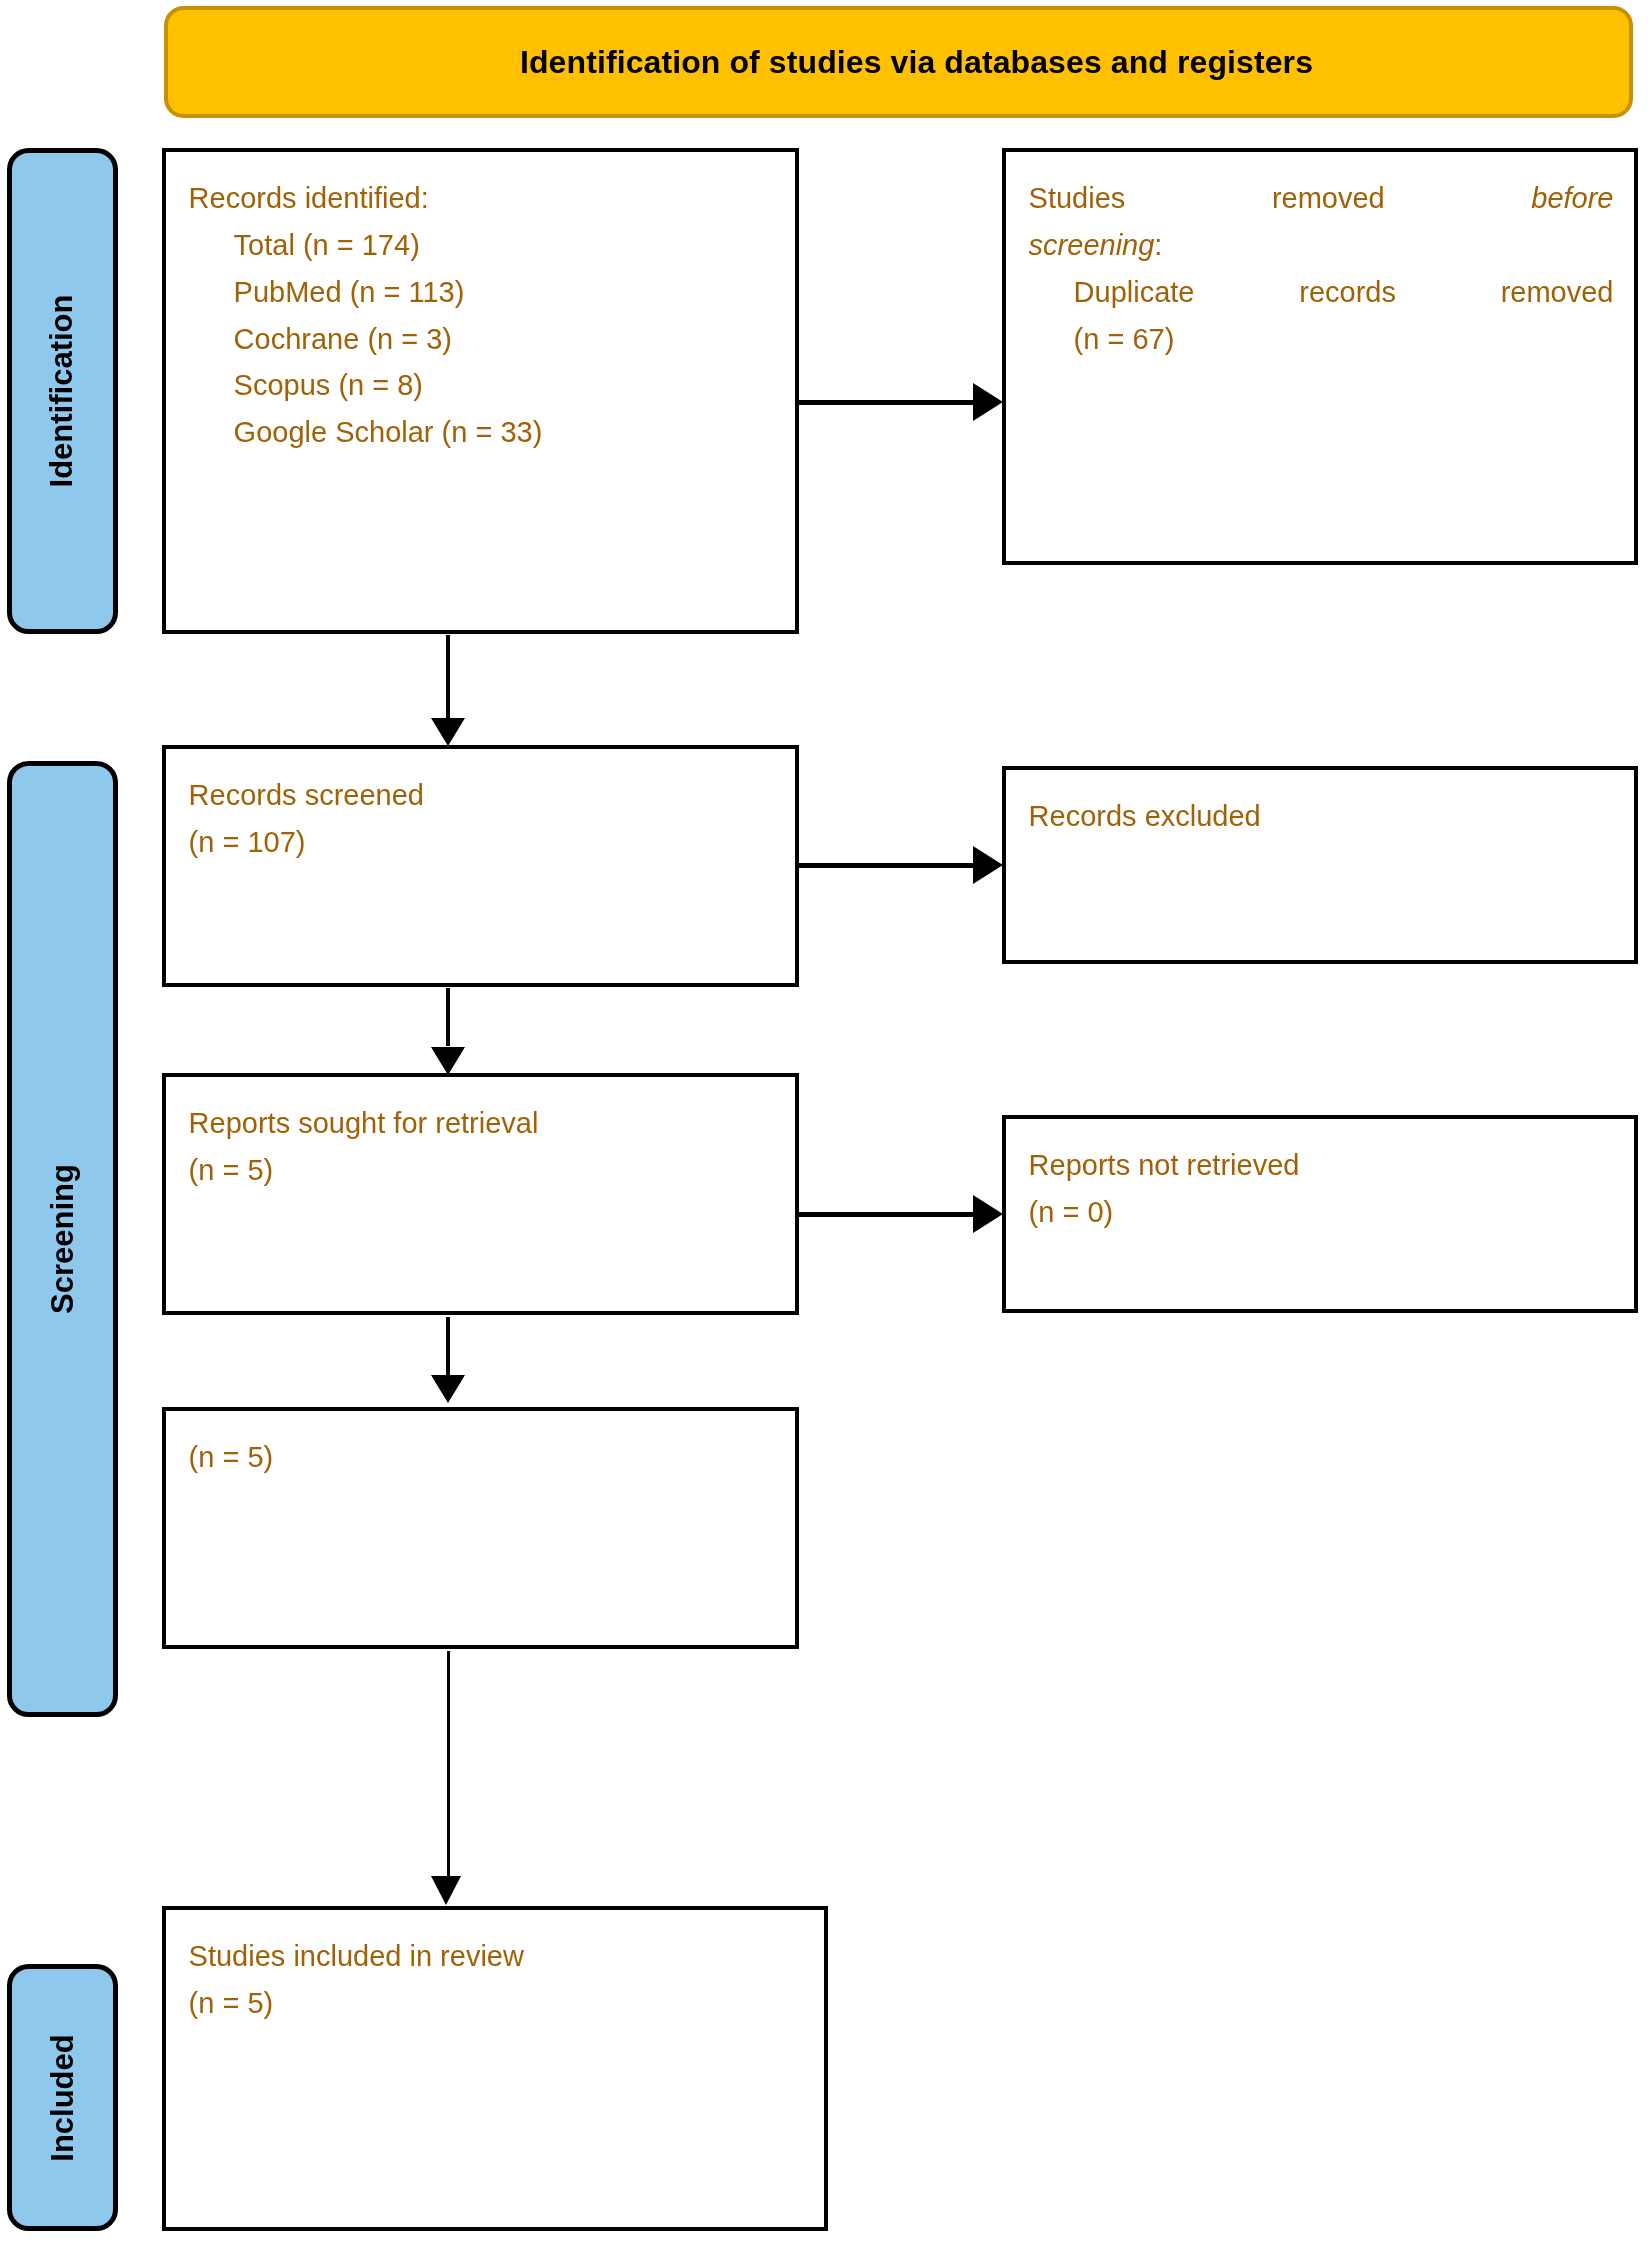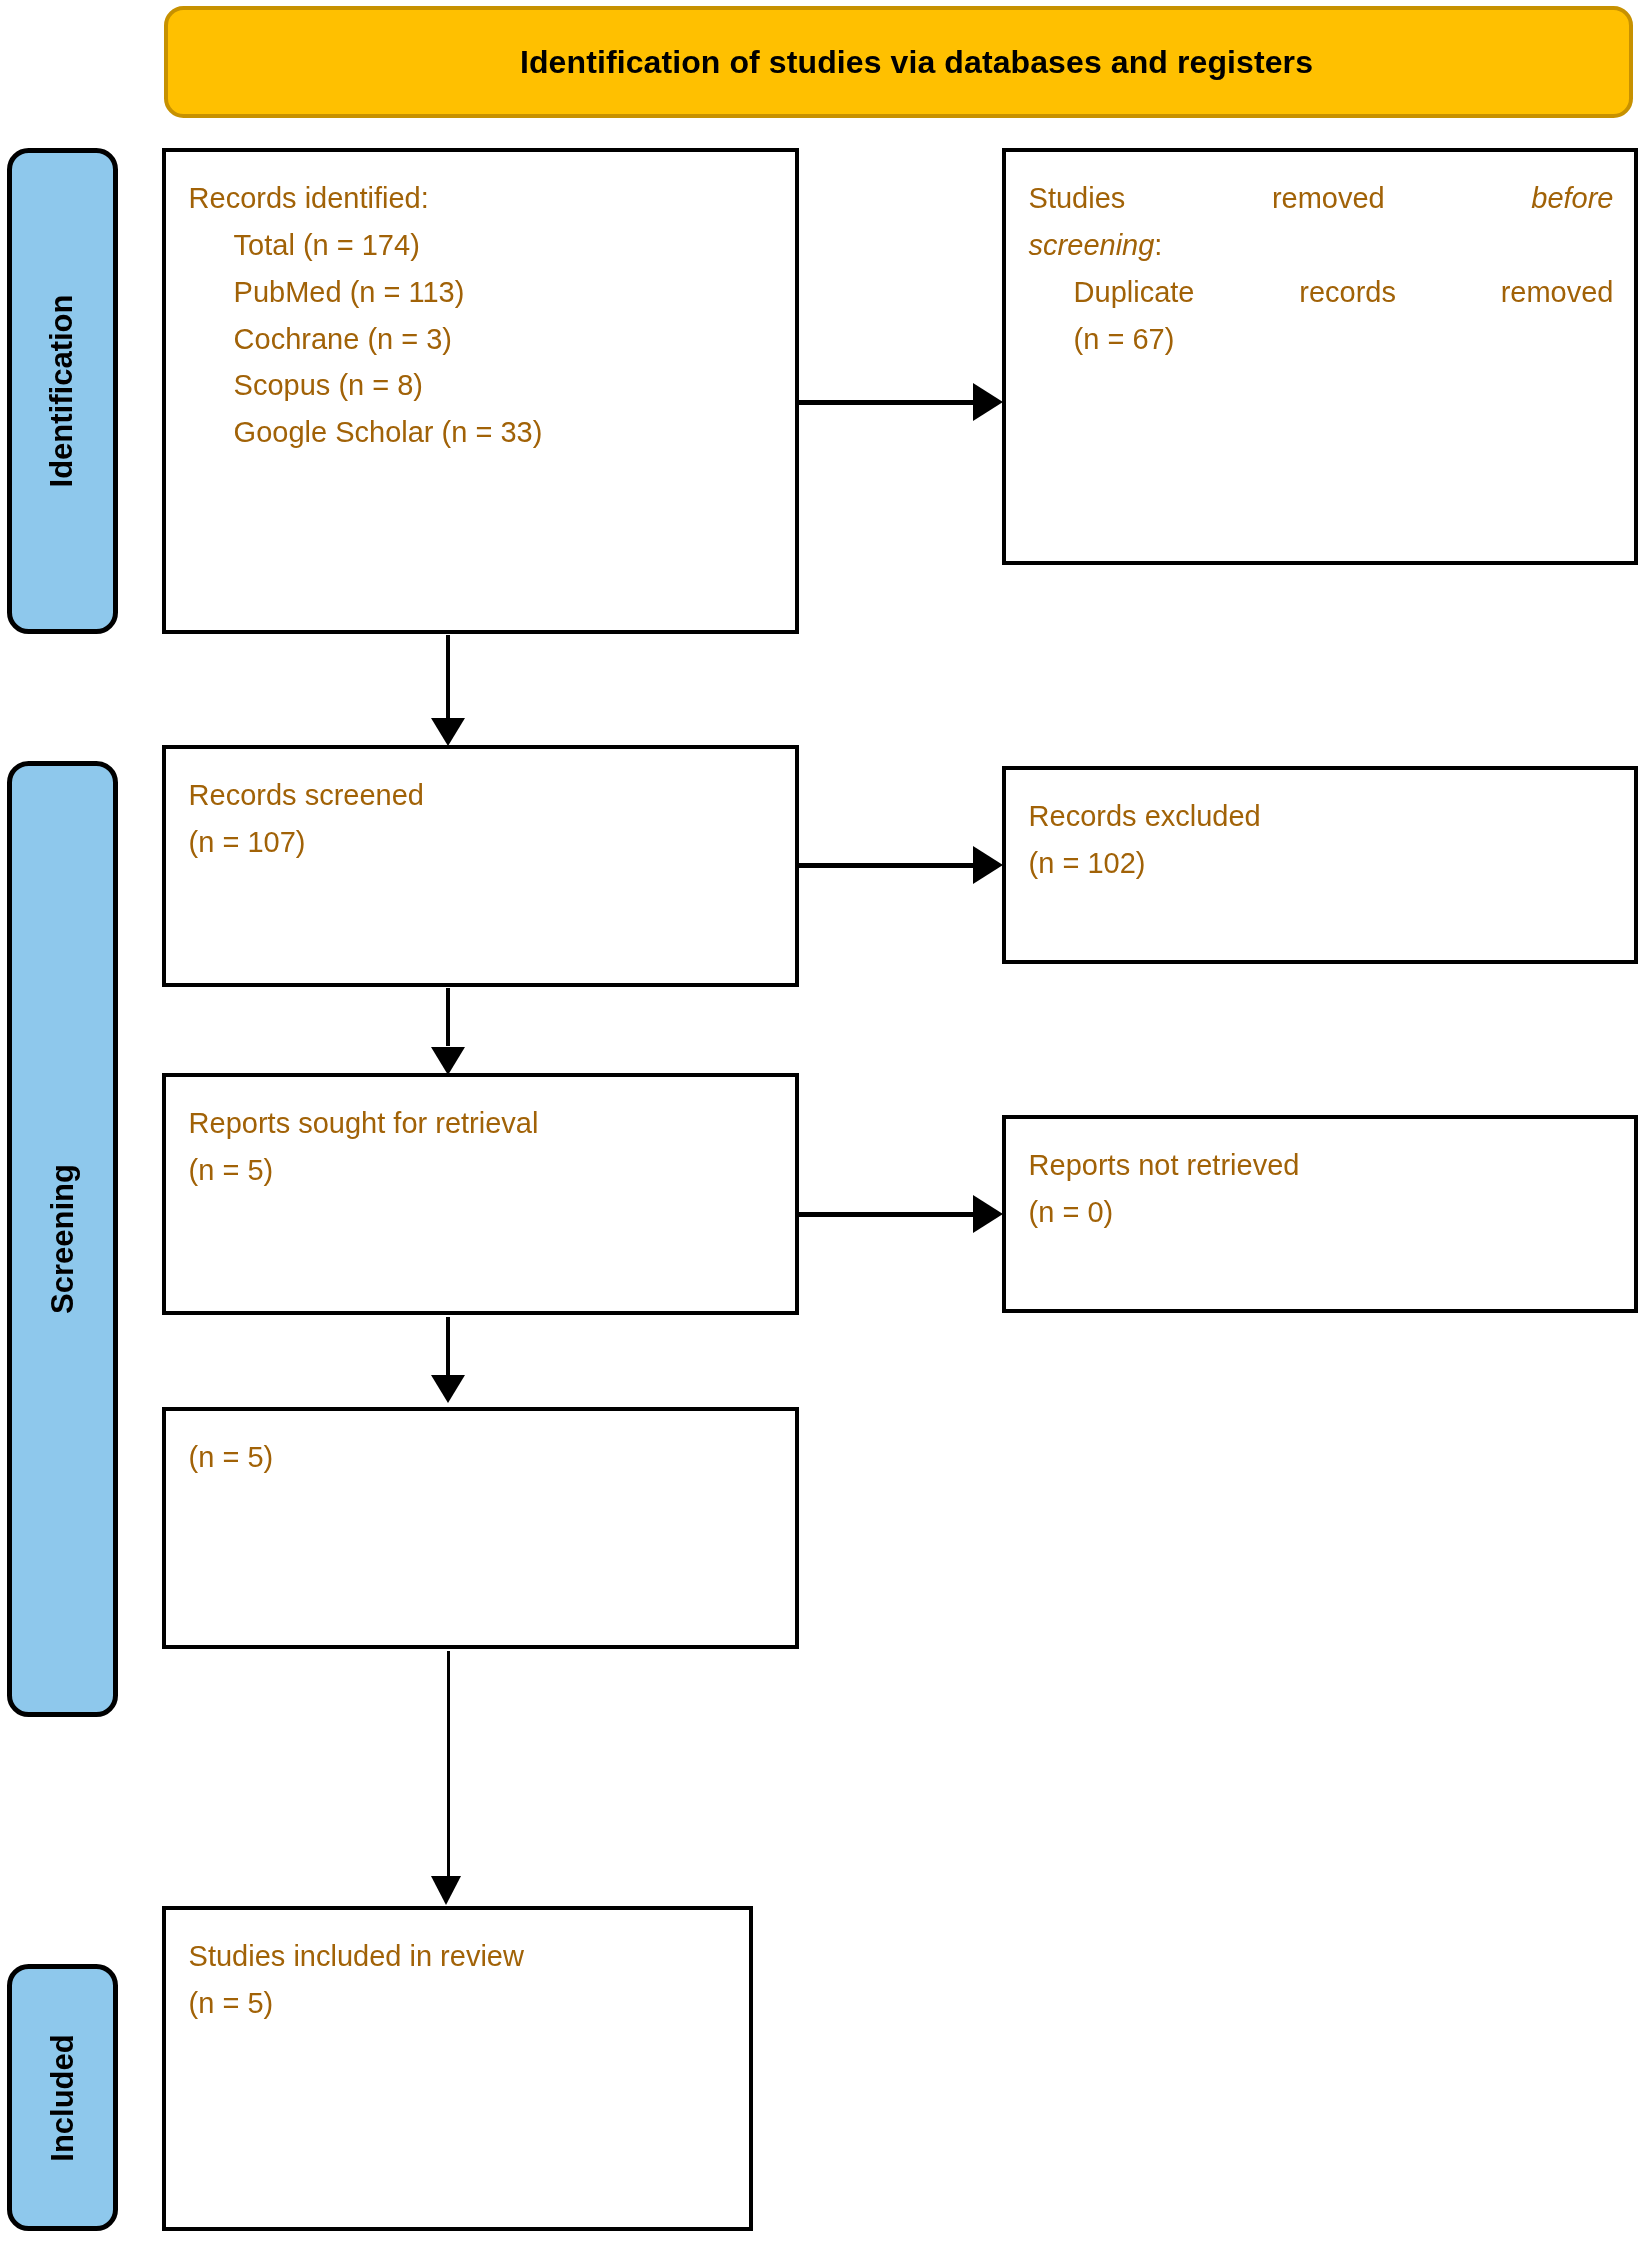--- a/index.html
+++ b/index.html
@@ -91,21 +91,21 @@
     text-align-last: justify;
   }
   .just .box-text .line.last { text-align-last: left; }
   em.it { font-style: italic; }
 
   
   .box-identified  { left: 162px; top: 148px;  width: 637px; height: 486px; }
   .box-screened    { left: 162px; top: 745px; width: 637px; height: 242px; }
   .box-sought      { left: 162px; top: 1073px; width: 637px; height: 242px; }
   .box-assessed    { left: 162px; top: 1407px; width: 637px; height: 242px; }
-  .box-included    { left: 162px; top: 1906px; width: 591px; height: 325px; }
+  .box-included    { left: 162px; top: 1906px; width: 666px; height: 325px; }
 
   
   .box-removed      { left: 1002px; top: 148px;  width: 636px; height: 417px; }
   .box-excluded     { left: 1002px; top: 766px; width: 636px; height: 198px; }
   .box-notretrieved { left: 1002px; top: 1115px; width: 636px; height: 198px; }
 
   
   .arrow-v {
     position: absolute;
     width: 0;
@@ -176,21 +176,20 @@
   <div class="box box-screened">
     <div class="box-text">
       <span class="line">Records screened</span>
       <span class="line">(n = 107)</span>
     </div>
   </div>
 
   <div class="box box-excluded">
     <div class="box-text">
       <span class="line">Records excluded</span>
-      <span class="line">(n = 102)</span>
     </div>
   </div>
 
   <div class="box box-sought">
     <div class="box-text">
       <span class="line">Reports sought for retrieval</span>
       <span class="line">(n = 5)</span>
     </div>
   </div>
 

